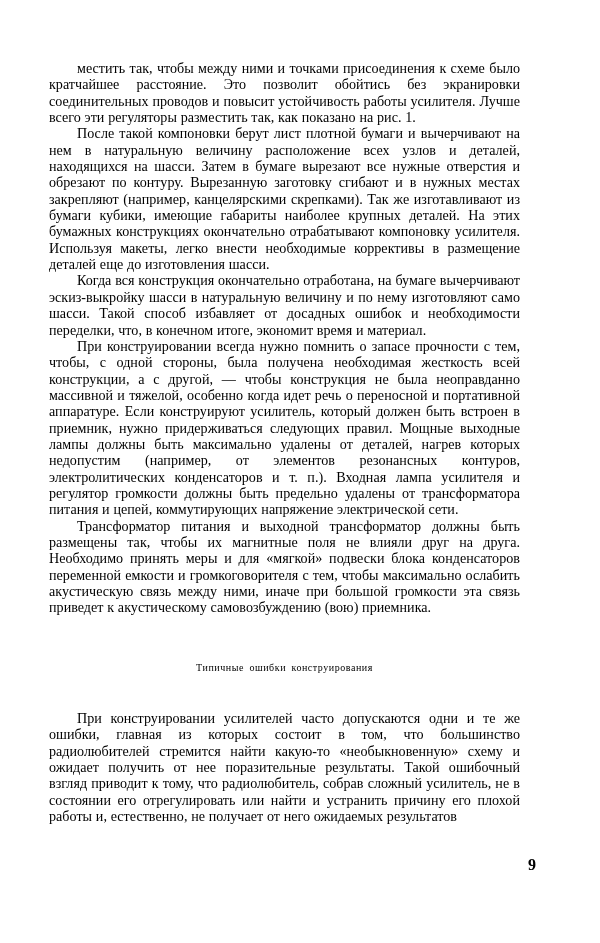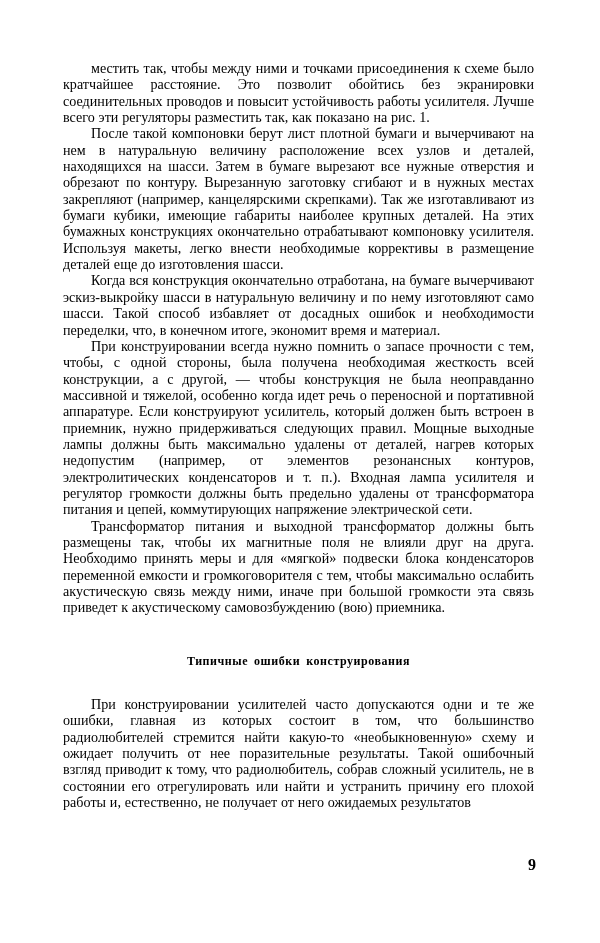--- a/index.html
+++ b/index.html
@@ -18,46 +18,46 @@
   .page {
     position: relative;
     width: 600px;
     height: 943px;
     background: #ffffff;
     box-sizing: border-box;
   }
 
   .text-block {
     position: absolute;
-    left: 63px;
+    left: 49px;
     top: 60px;
     width: 471px;
   }
 
   p.para {
     margin: 0;
     padding: 0;
     text-align: justify;
     text-justify: inter-word;
     text-indent: 28px;
     font-size: 14.1px;
     line-height: 16.35px;
     letter-spacing: 0.02px;
     word-spacing: 0.2px;
     -webkit-font-smoothing: none;
     font-weight: 400;
   }
 
   h2.section-heading {
-    margin: 8px;
+    margin: 15px;
     padding: 0;
     text-align: center;
-    font-size: 12px;
+    font-size: 10px;
     line-height: 16.35px;
-    font-weight: 700;
+    font-weight: 400;
     letter-spacing: 0.55px;
     word-spacing: 2.4px;
   }
 
   .gap-before-heading { height: 29px; }
   .gap-after-heading  { height: 19px; }
 
   .page-number {
     position: absolute;
     right: 64px;

